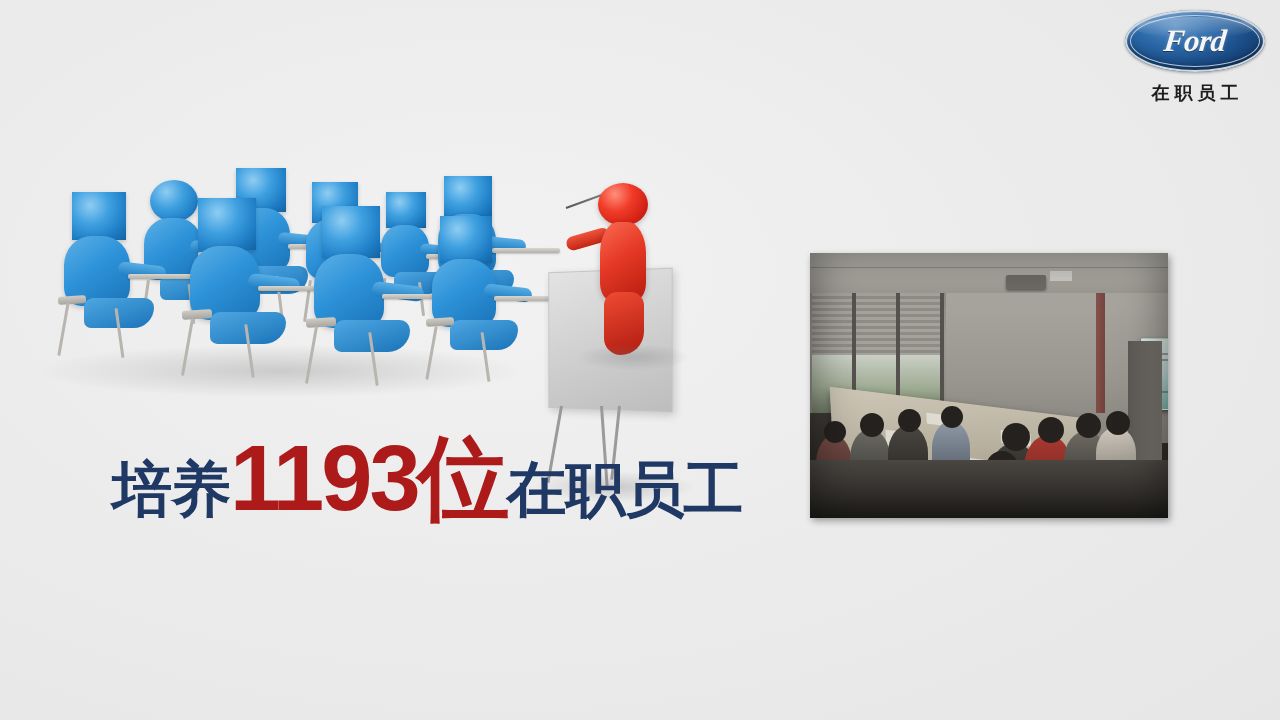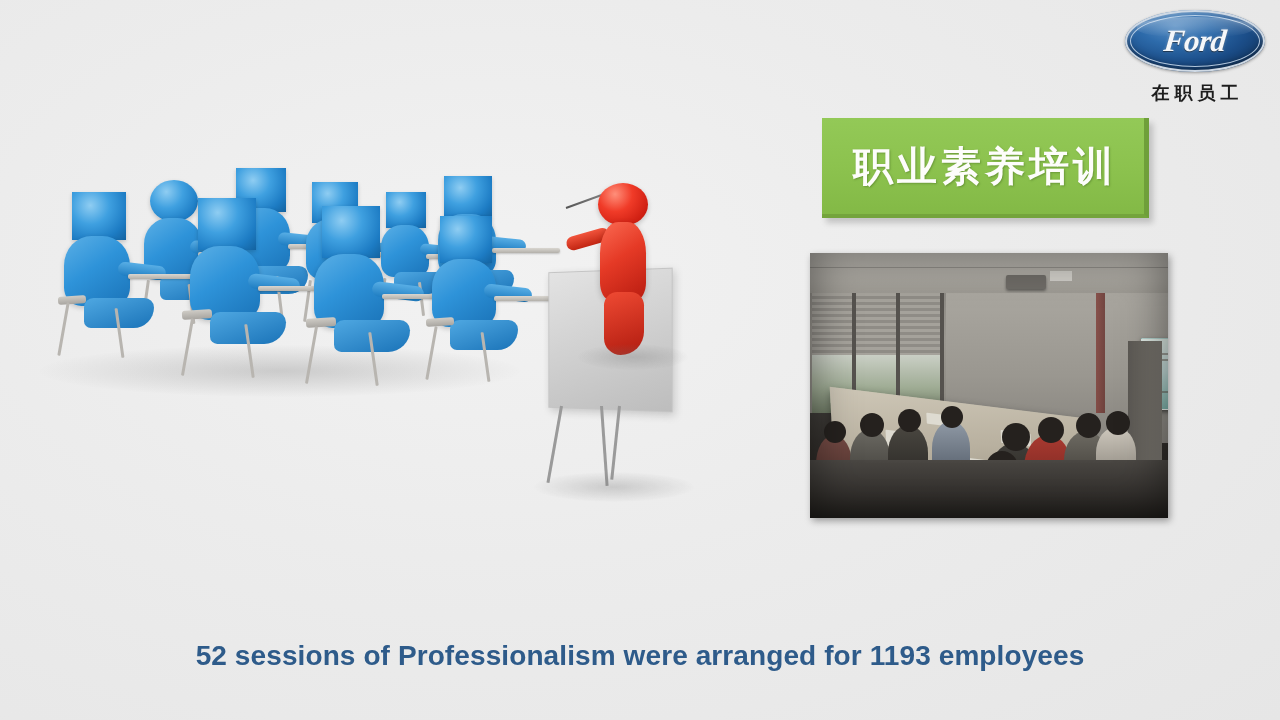--- a/index.html
+++ b/index.html
@@ -364,23 +364,20 @@
 
 <div class="slide">
 
   <div class="brand">
     <div class="ford-oval">
       <span class="ford-word">Ford</span>
     </div>
     <div class="brand-slogan">在职员工</div>
   </div>
 
-  <div class="green-banner">
-    <span class="green-banner-text">职业素养培训</span>
-  </div>
 
   <div class="photo-frame">
     <div class="photo">
       <div class="ph-ceiling"></div>
       <div class="ph-projector"></div>
 
       <div class="ph-windows">
         <div class="ph-blind" style="left:2px"></div>
         <div class="ph-blind" style="left:46px"></div>
         <div class="ph-blind" style="left:90px"></div>
@@ -553,16 +550,18 @@
 
   <div>
     <div class="pointer-stick"></div>
     <div class="red-arm"></div>
     <div class="red-head"></div>
     <div class="red-torso"></div>
     <div class="red-legs"></div>
     <div class="shadow-ellipse" style="left:578px; top:344px; width:110px; height:26px;"></div>
   </div>
 
-
-  <div class="caption">52 sessions of Professionalism were arranged for 1193 employees</div>
+  <div class="headline">
+    <span class="hl-pre">培养</span><span class="hl-num">1193位</span><span class="hl-post">在职员工</span>
+  </div>
+
 
 </div>
 
 </body></html>

